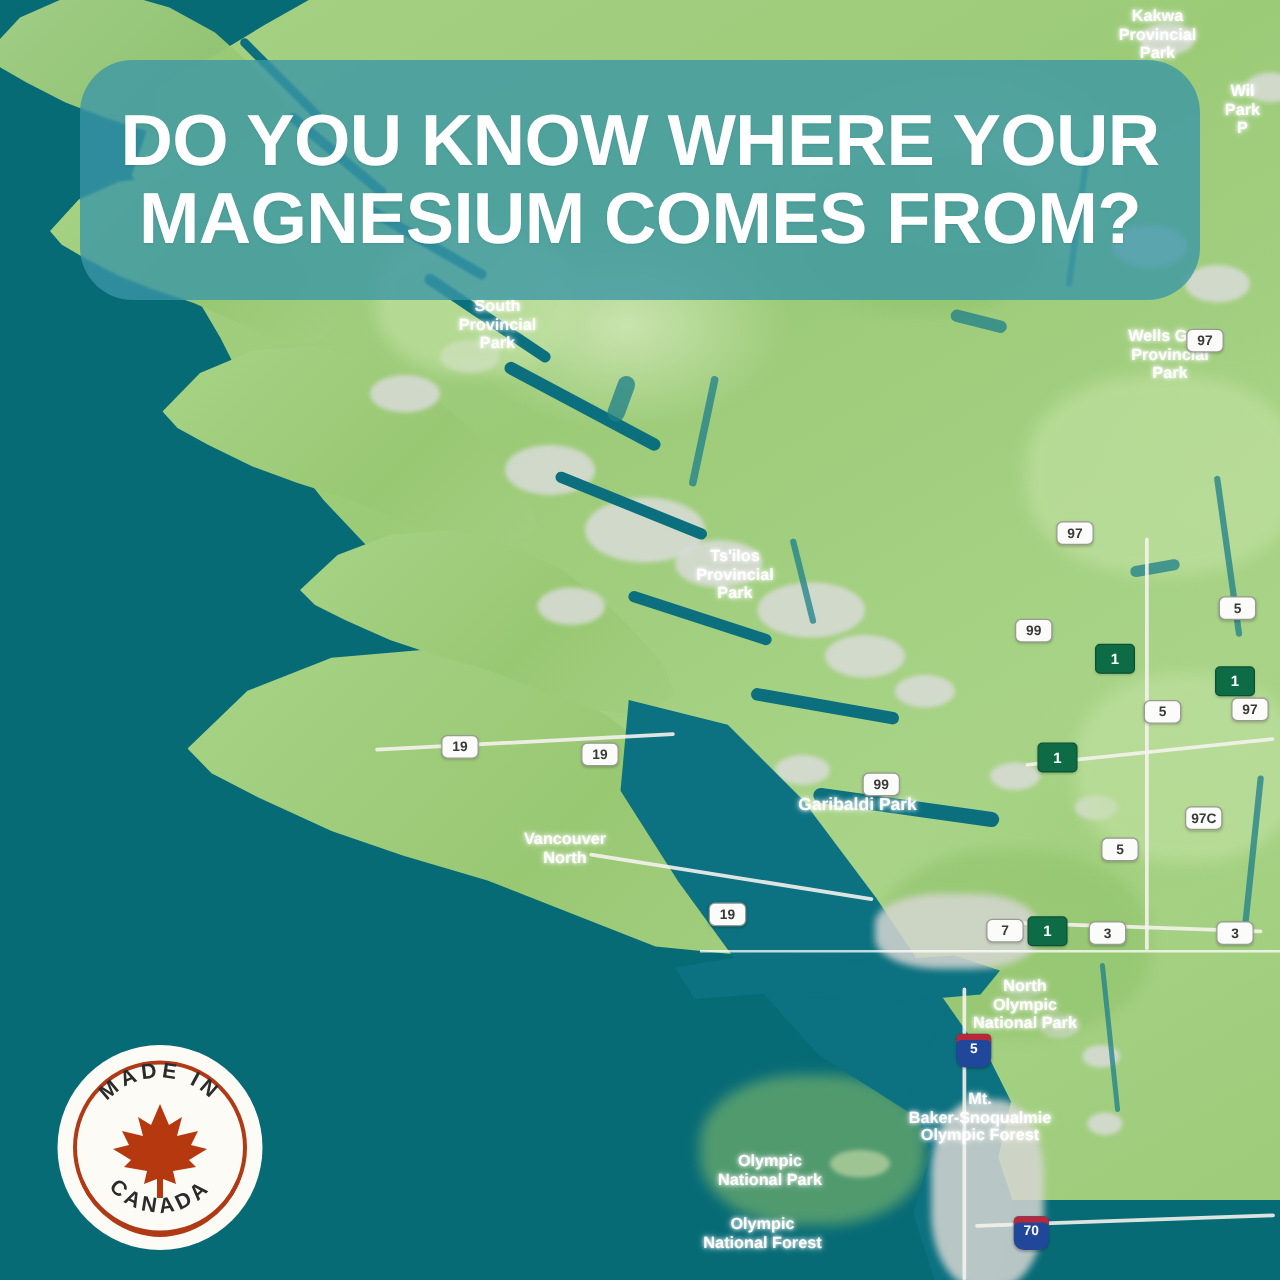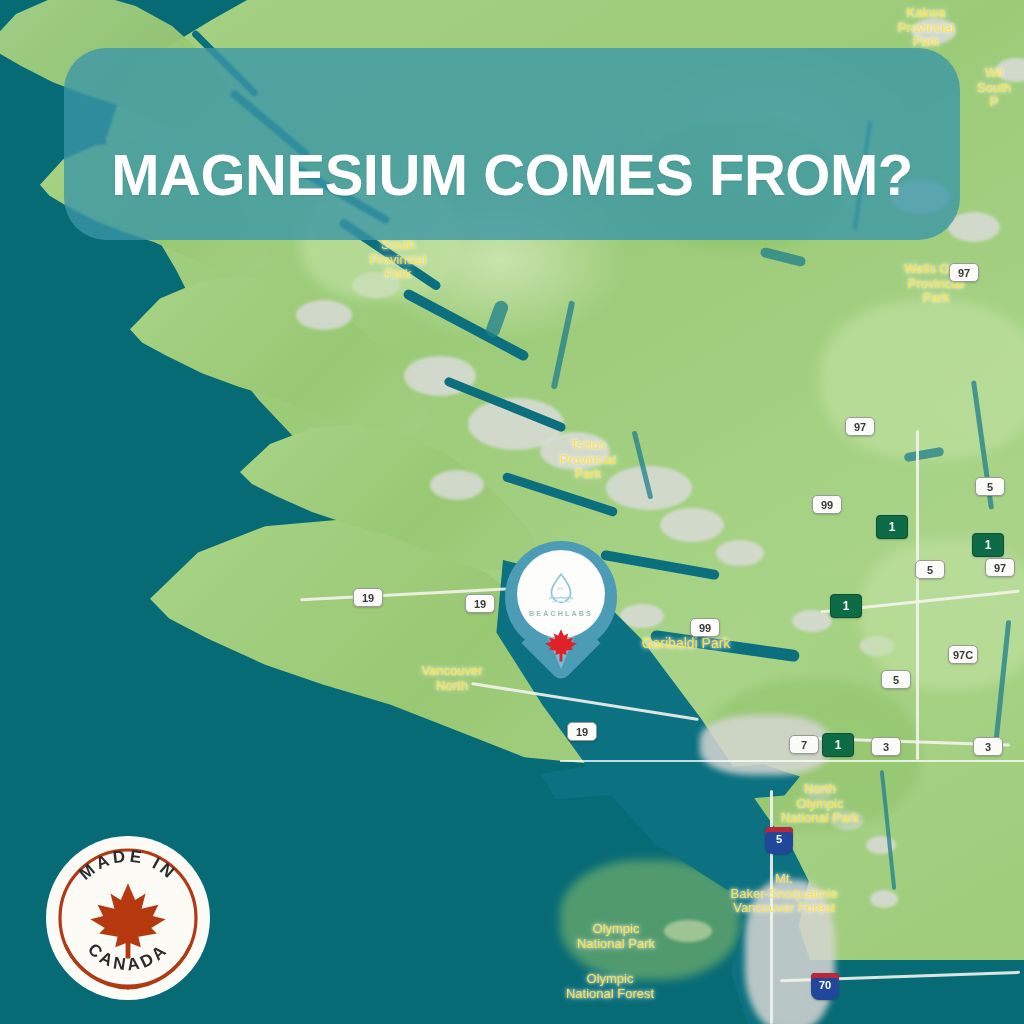--- a/index.html
+++ b/index.html
@@ -57,23 +57,23 @@
   
   .urban{position:absolute;background:#d6d6d2;border-radius:40%;opacity:.85;filter:blur(3px);}
 
   
   .road{position:absolute;background:#f4f2ec;height:3px;border-radius:2px;opacity:.9;}
   .road-v{position:absolute;background:#f4f2ec;width:3px;border-radius:2px;opacity:.9;}
   .border-line{position:absolute;background:rgba(255,255,255,.75);height:2px;}
 
   
   .maplabel{
-    position:absolute;color:#fde047;text-align:center;line-height:1.12;
+    position:absolute;color:#ffffff;text-align:center;line-height:1.12;
     text-shadow:0 0 3px rgba(255,255,255,.95),0 0 6px rgba(255,255,255,.8);
-    font-weight:400;white-space:pre-line;pointer-events:none;
+    font-weight:700;white-space:pre-line;pointer-events:none;
   }
 
   
   .shield{
     position:absolute;background:#fbfbf9;border:1.5px solid #9a9a95;border-radius:5px;
     color:#3a3a38;font-size:11px;font-weight:700;
     display:flex;align-items:center;justify-content:center;
     min-width:22px;height:17px;padding:0 3px;
     box-shadow:0 1px 2px rgba(0,0,0,.18);
   }
@@ -225,40 +225,40 @@
     <div class="road" style="left:820px;top:600px;width:200px;transform:rotate(-6deg);"></div>
     <div class="road" style="left:800px;top:740px;width:210px;transform:rotate(2deg);"></div>
     <div class="road" style="left:780px;top:975px;width:240px;transform:rotate(-2deg);"></div>
     <div class="border-line" style="left:560px;top:760px;width:464px;"></div>
 
     <div id="map-labels">
         <div class="maplabel" style="left: 926px; top: 6px; font-size: 13px; transform: translateX(-50%);">Kakwa
 Provincial
 Park</div>
         <div class="maplabel" style="left: 994px; top: 66px; font-size: 13px; transform: translateX(-50%);">Wil
-South
+Park
 P</div>
         <div class="maplabel" style="left: 398px; top: 238px; font-size: 13px; transform: translateX(-50%);">South
 Provincial
 Park</div>
         <div class="maplabel" style="left: 936px; top: 262px; font-size: 13px; transform: translateX(-50%);">Wells Gray
 Provincial
 Park</div>
         <div class="maplabel" style="left: 588px; top: 438px; font-size: 13px; transform: translateX(-50%);">Ts'ilos
 Provincial
 Park</div>
         <div class="maplabel" style="left: 686px; top: 636px; font-size: 14px; transform: translateX(-50%);">Garibaldi Park</div>
         <div class="maplabel" style="left: 452px; top: 664px; font-size: 13px; transform: translateX(-50%);">Vancouver
 North</div>
         <div class="maplabel" style="left: 820px; top: 782px; font-size: 13px; transform: translateX(-50%);">North
 Olympic
 National Park</div>
         <div class="maplabel" style="left: 784px; top: 872px; font-size: 13px; transform: translateX(-50%);">Mt.
 Baker-Snoqualmie
-Vancouver Forest</div>
+Olympic Forest</div>
         <div class="maplabel" style="left: 616px; top: 922px; font-size: 13px; transform: translateX(-50%);">Olympic
 National Park</div>
         <div class="maplabel" style="left: 610px; top: 972px; font-size: 13px; transform: translateX(-50%);">Olympic
 National Forest</div>
       </div>
     <div id="map-shields">
         <div class="shield" style="left: 949px; top: 263px;">97</div>
         <div class="shield" style="left: 845px; top: 417px;">97</div>
         <div class="shield" style="left: 975px; top: 477px;">5</div>
         <div class="shield" style="left: 812px; top: 495px;">99</div>
@@ -285,52 +285,25 @@
         </div>
         <div class="shield" style="left: 871px; top: 737px;">3</div>
         <div class="shield" style="left: 973px; top: 737px;">3</div>
         <div class="shield inter" style="left: 765px; top: 827px;">5</div>
         <div class="shield inter" style="left: 811px; top: 973px;">70</div>
       </div>
   </div>
 
   <div class="banner">
     <h1>
-      <br>
+      <span>DO YOU KNOW WHERE YOUR</span><br>
       <span>MAGNESIUM COMES FROM?</span>
     </h1>
   </div>
 
-  <div class="pin">
-    <div class="pin-body"></div>
-    <div class="pin-tail"></div>
-    <div class="pin-tail-lt"></div>
-
-    <div class="pin-disc">
-      <div class="droplet">
-        <svg viewBox="0 0 40 46" width="30" height="34" aria-hidden="true">
-          <path d="M20 3 C20 3 7 19 7 28 a13 13 0 0 0 26 0 C33 19 20 3 20 3 Z" fill="none" stroke="#8fc9d6" stroke-width="2.4"></path>
-          <path d="M15 24 C17 21 21 21 23 24" fill="none" stroke="#bfe0e8" stroke-width="1.6"></path>
-          <path d="M4 36 C9 32 15 38 20 34" fill="none" stroke="#9ed2dd" stroke-width="1.8"></path>
-          <path d="M20 34 C25 38 31 32 36 36" fill="none" stroke="#9ed2dd" stroke-width="1.8"></path>
-          <path d="M8 41 C12 38 17 42 20 39" fill="none" stroke="#c3e3ea" stroke-width="1.5"></path>
-          <path d="M20 39 C23 42 28 38 32 41" fill="none" stroke="#c3e3ea" stroke-width="1.5"></path>
-        </svg>
-      </div>
-      <div class="brandname">BEACHLABS</div>
-    </div>
-
-    <div class="pin-leaf">
-      <svg viewBox="0 0 100 100" width="36" height="36" aria-hidden="true">
-        <path fill="#e02129" d="M50 6 L58 24 L70 18 L66 34 L84 30 L78 42 L94 46 L78 56
-          L84 62 L64 66 L66 78 L54 74 L54 96 L46 96 L46 74 L34 78 L36 66 L16 62 L22 56
-          L6 46 L22 42 L16 30 L34 34 L30 18 L42 24 Z"></path>
-      </svg>
-    </div>
-  </div>
 
   <div class="badge">
     <div class="badge-ring"></div>
     <svg class="badge-inner" viewBox="0 0 164 164">
       <circle cx="82" cy="82" r="68" fill="none" stroke="#b03a16" stroke-width="3.2"></circle>
       <path d="M 82 152 A 70 70 0 0 1 20 110" fill="none" stroke="#b03a16" stroke-width="3.2" stroke-linecap="round"></path>
       <path d="M 82 152 A 70 70 0 0 0 144 110" fill="none" stroke="#b03a16" stroke-width="3.2" stroke-linecap="round"></path>
       <defs>
         <path id="arcTop" d="M 26 82 A 56 56 0 0 1 138 82"></path>
         <path id="arcBot" d="M 30 82 A 52 52 0 0 0 134 82"></path>

